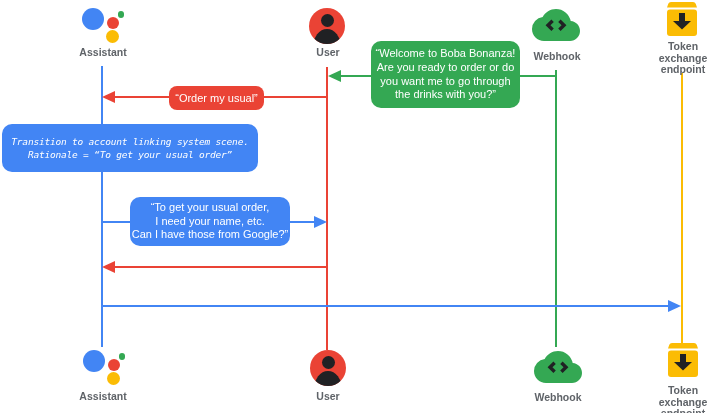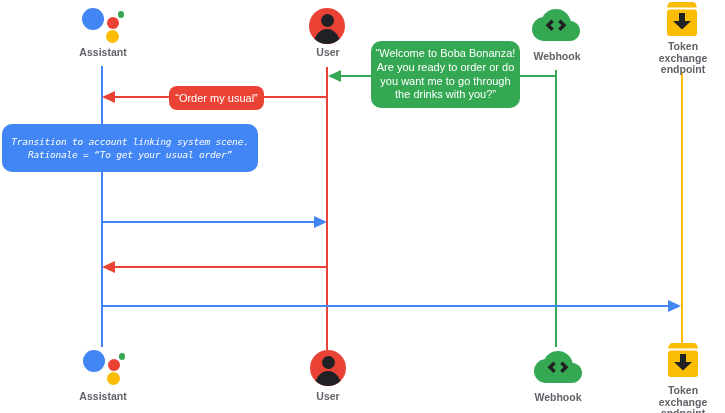--- a/index.html
+++ b/index.html
@@ -123,20 +123,23 @@
 
   <div class="hline bg-red l-order"></div>
   <div class="ah ah-left ah-red h-order"></div>
   <div class="bubble bub-sans-sm bg-box-red b-order">“Order my usual”</div>
 
   <div class="bubble bub-mono bg-box-blue b-note">Transition to account linking system scene.
 Rationale = “To get your usual order”</div>
 
   <div class="hline bg-blue l-ask"></div>
   <div class="ah ah-right ah-blue h-ask"></div>
+  <div class="bubble bub-sans bg-box-blue b-ask">“To get your usual order,
+I need your name, etc.
+Can I have those from Google?”</div>
 
   <div class="hline bg-red l-yes"></div>
   <div class="ah ah-left ah-red h-yes"></div>
 
   <div class="hline bg-blue l-request"></div>
   <div class="ah ah-right ah-blue h-request"></div>
 
   <div class="ga-logo ga-bot">
     <span class="ga-blue"></span>
     <span class="ga-red"></span>

